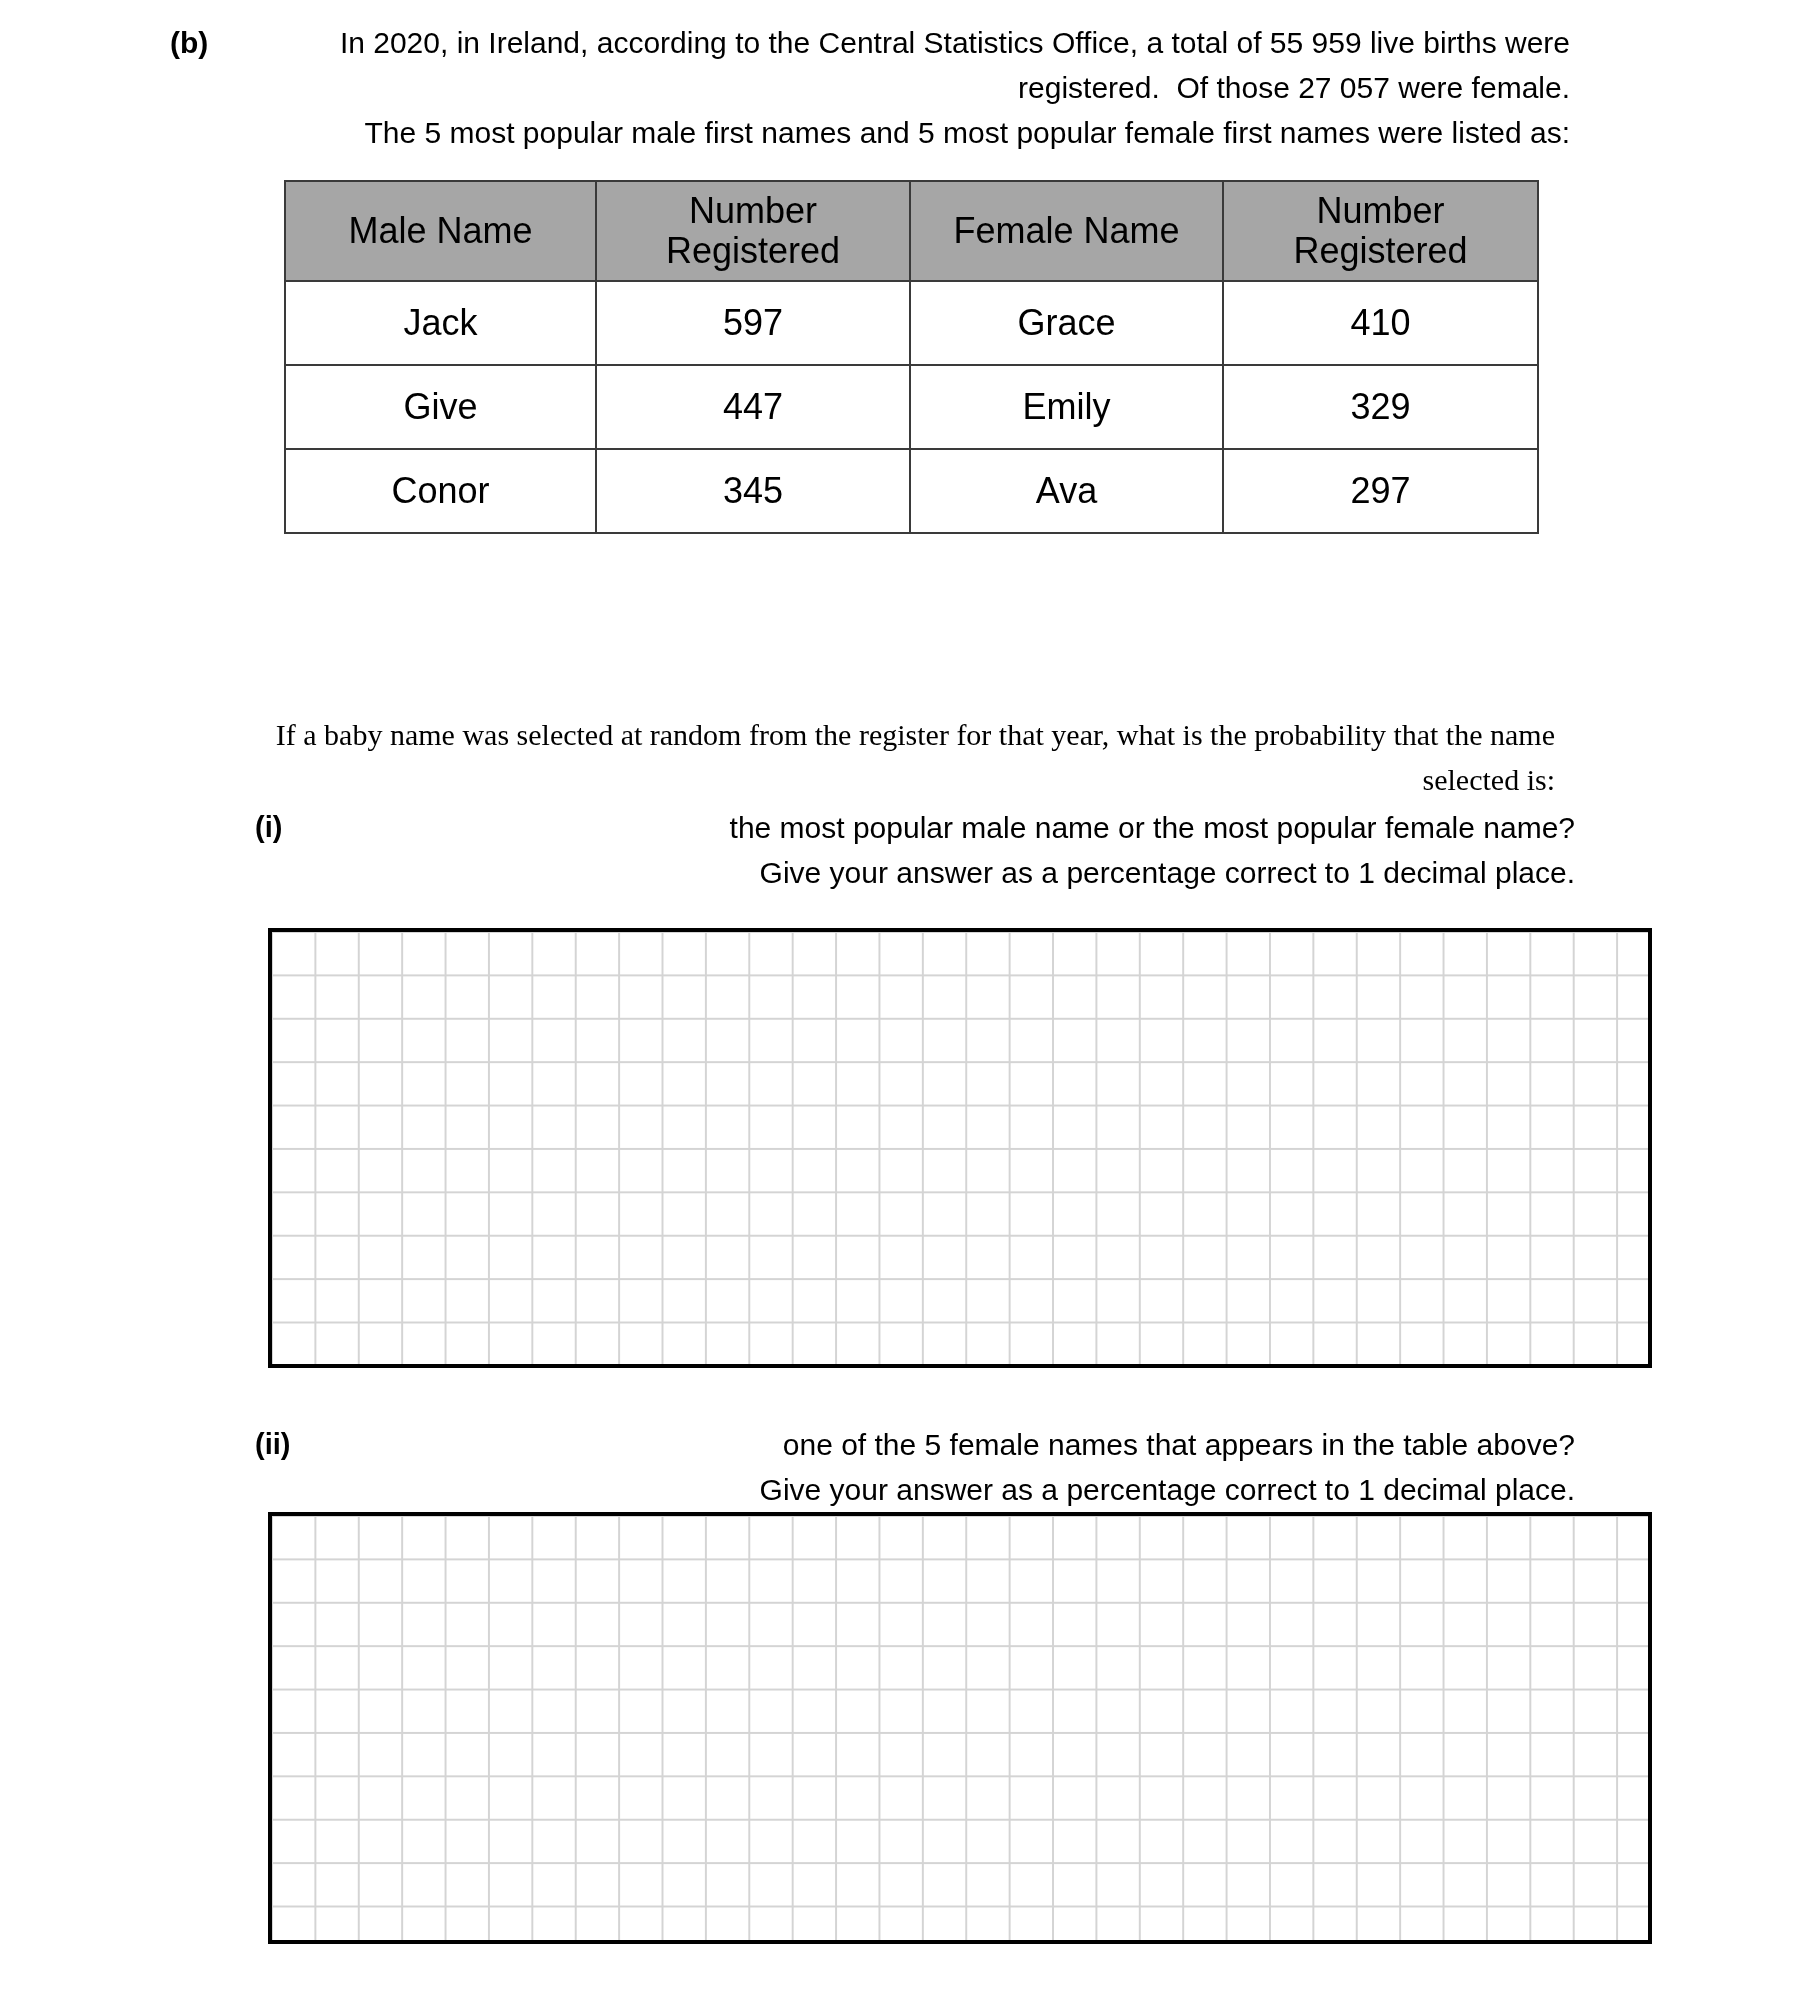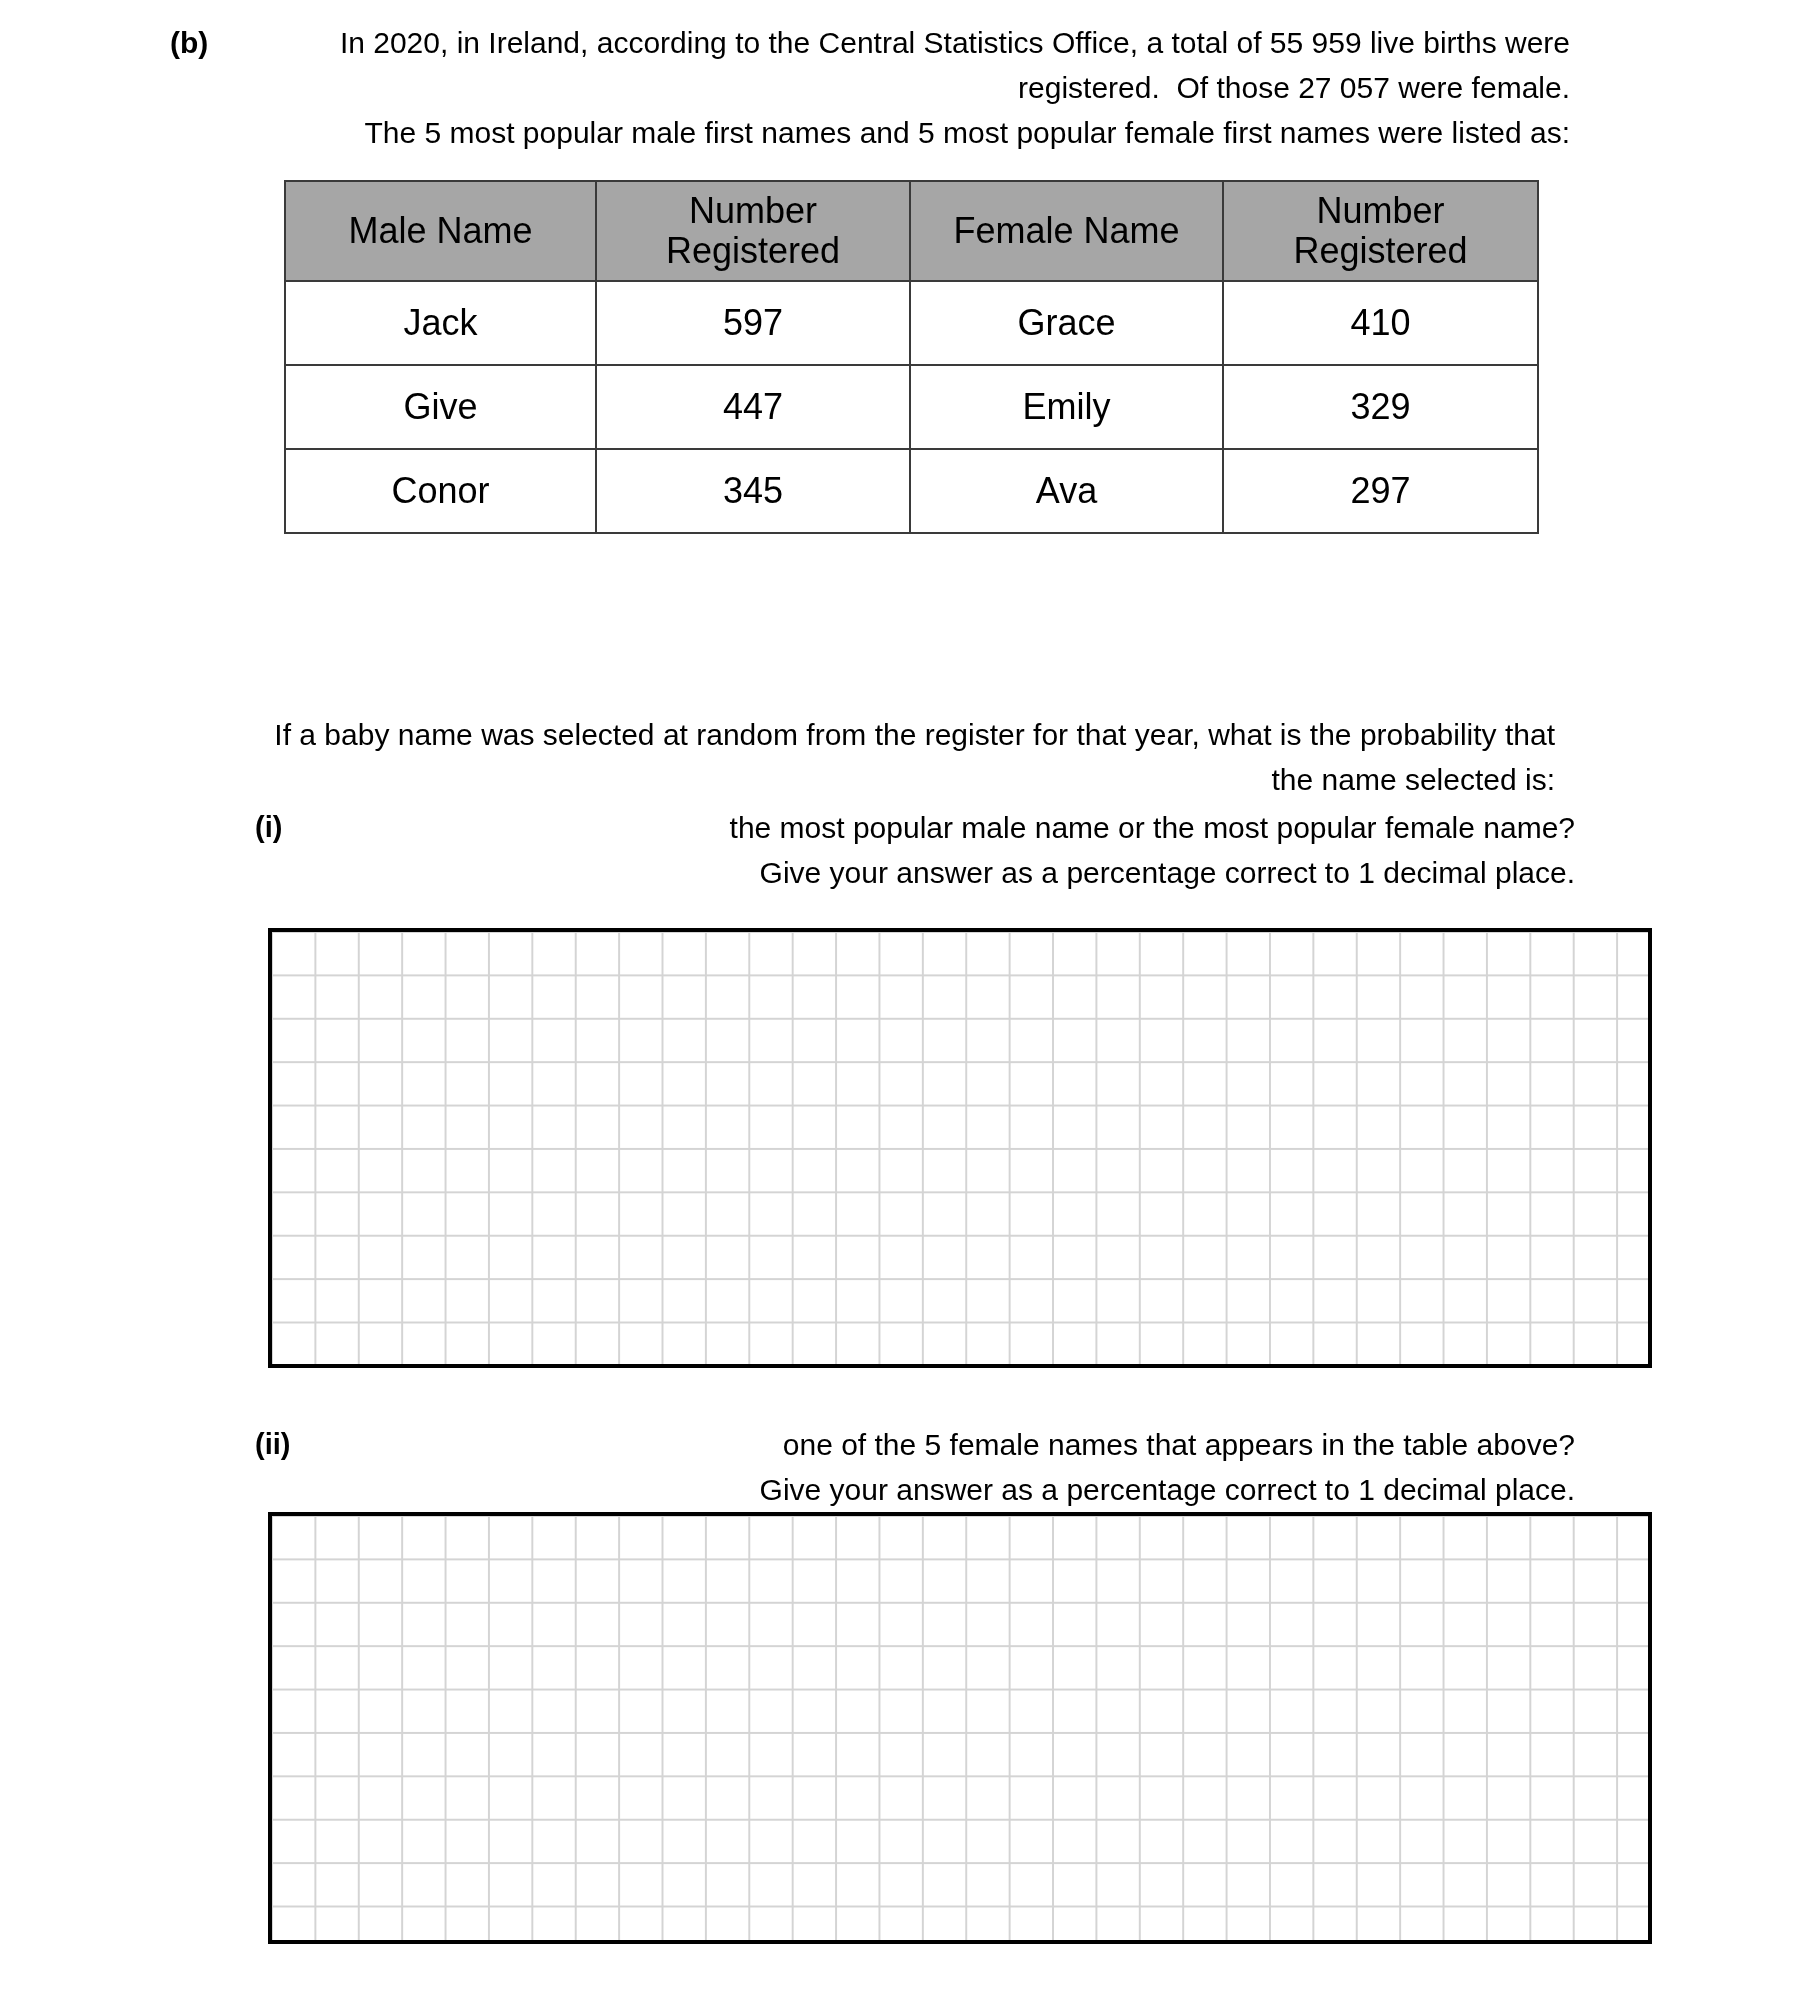--- a/index.html
+++ b/index.html
@@ -78,21 +78,21 @@
     background: #ffffff;
   }
   .col-a { width: 311px; }
   .col-b { width: 314px; }
   .col-c { width: 313px; }
   .col-d { width: 315px; }
   .hdr-two-line { white-space: pre-line; }
 
   
   #intro-block { left: 255px; top: 712px; width: 1300px; }
-  #intro-block .qbody { width: 1300px; }
+  #intro-block .qbody { width: 1300px; font-family: Liberation Serif, serif; }
 
   
   #part-i { left: 255px; top: 805px; width: 1320px; }
   #part-i .marker { width: 85px; font-size: 29px; }
   #part-i .qbody { width: 1235px; }
 
   #part-ii { left: 255px; top: 1384px; width: 1320px; margin-top: 38px; }
   #part-ii .marker { width: 85px; font-size: 29px; }
   #part-ii .qbody { width: 1235px; }
 

